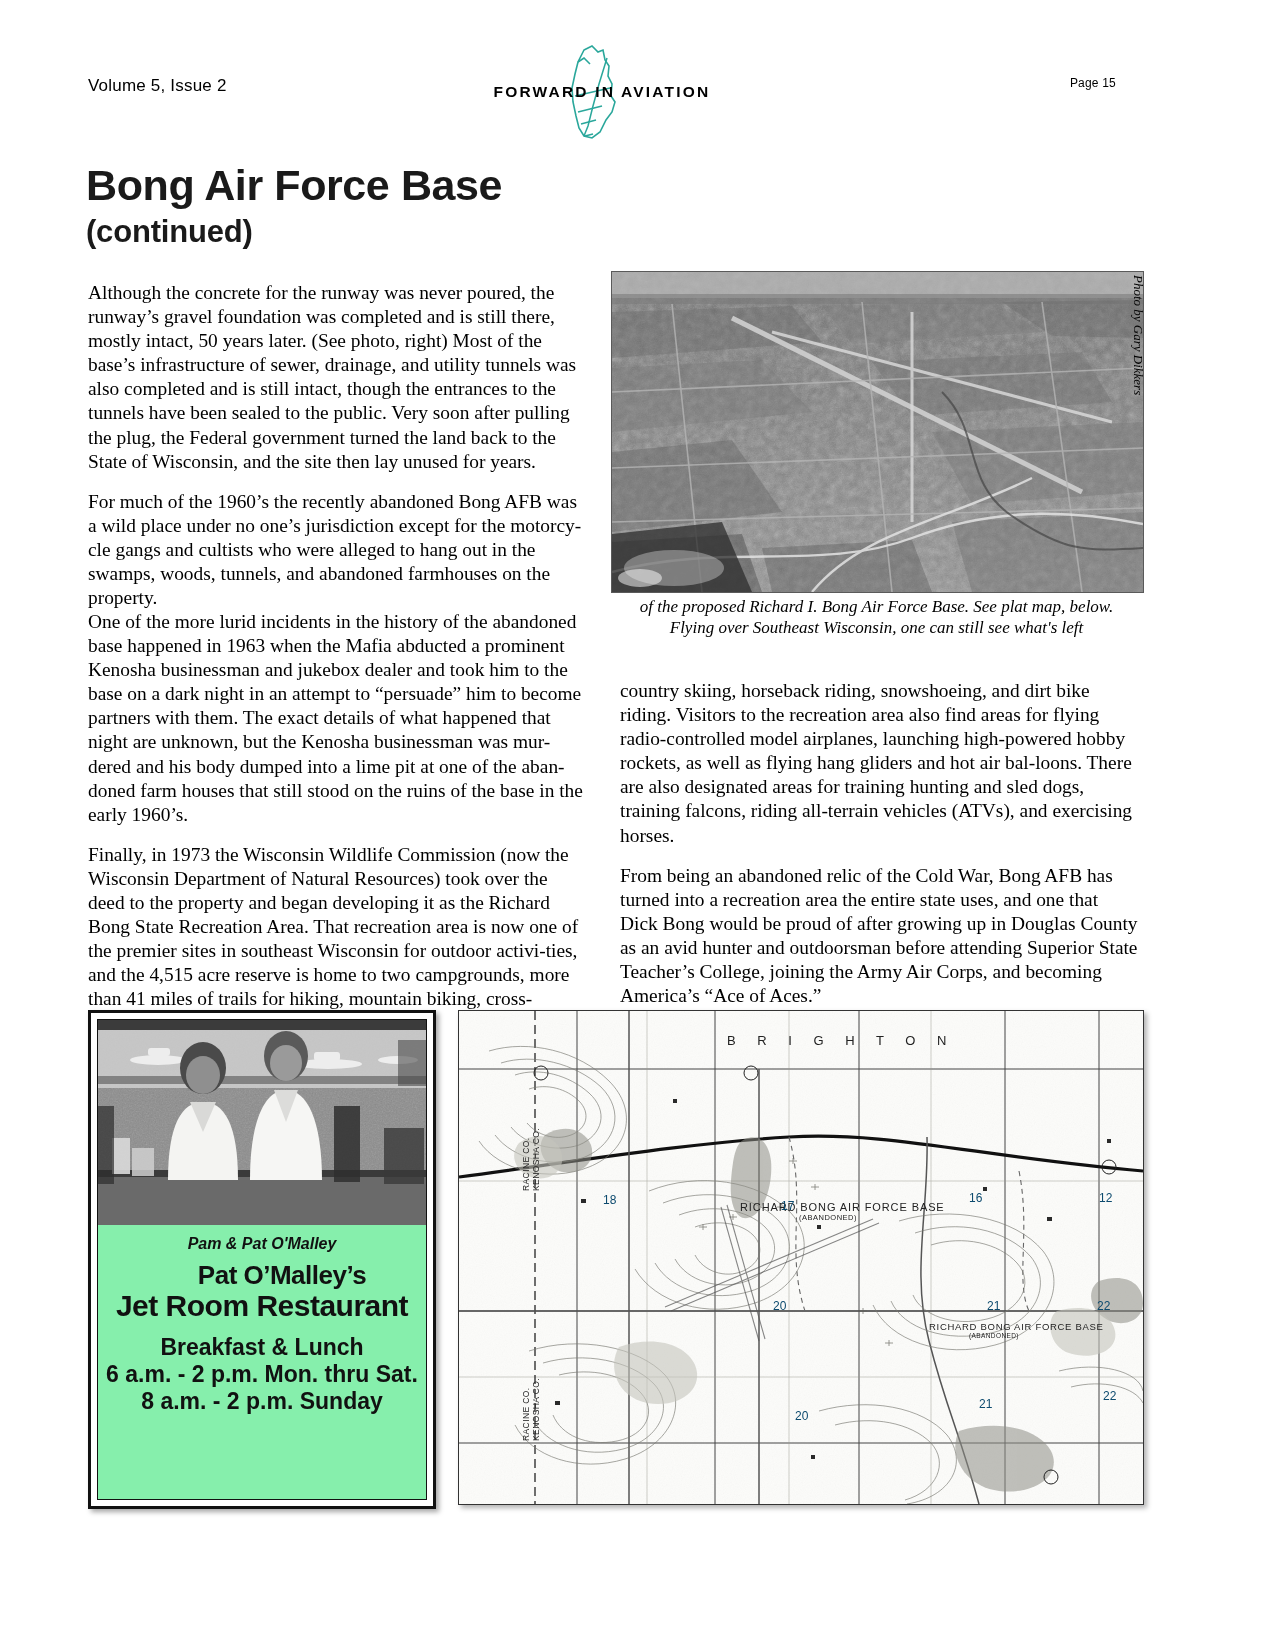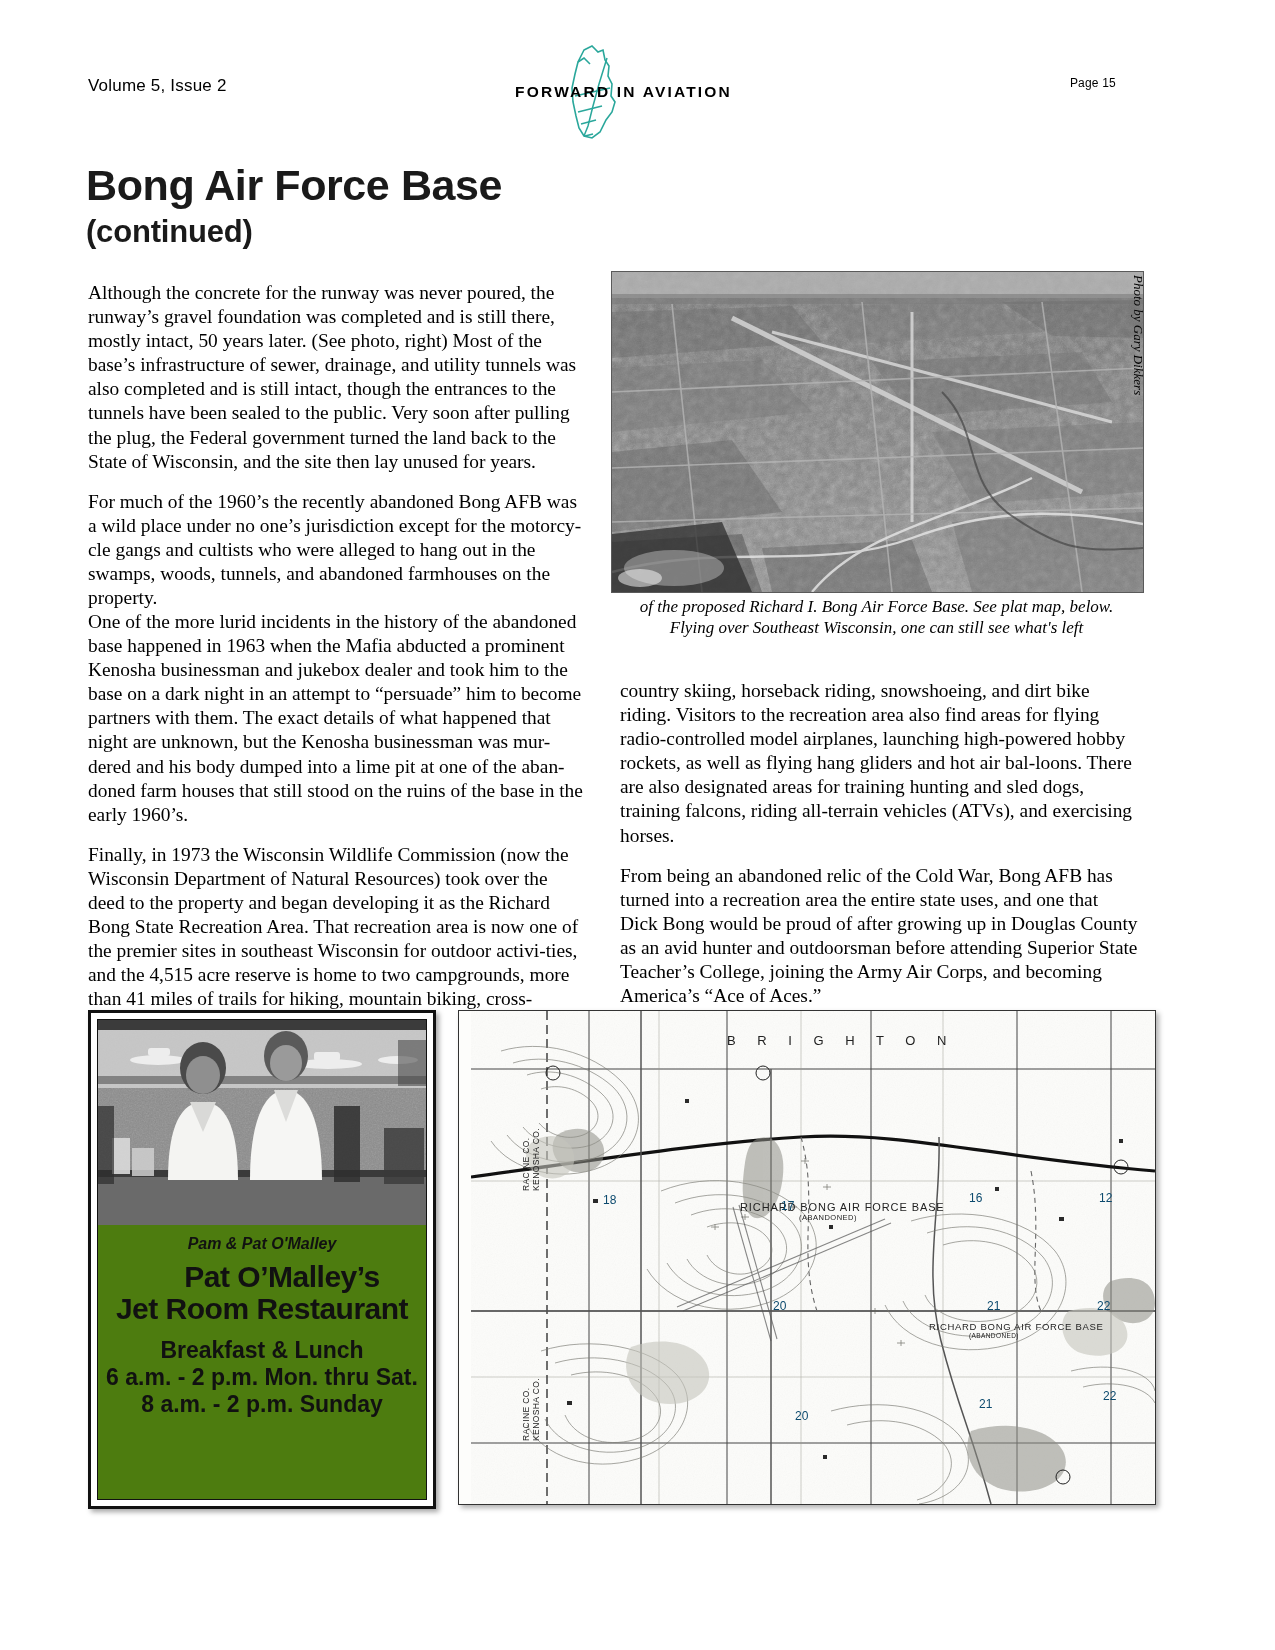--- a/index.html
+++ b/index.html
@@ -4,21 +4,21 @@
 <style>
   html,body{margin:0;padding:0;background:#ffffff;}
   body{width:1275px;height:1650px;position:relative;font-family:"Liberation Serif",serif;color:#000;}
   .page{position:absolute;left:0;top:0;width:1275px;height:1650px;overflow:hidden;}
 
   
   .hdr{position:absolute;left:0;top:72px;width:1204px;height:40px;}
   .hdr-left{position:absolute;left:88px;top:4px;font-family:"Liberation Sans",sans-serif;font-size:17px;letter-spacing:.2px;}
   .hdr-right{position:absolute;right:88px;top:4px;font-family:"Liberation Sans",sans-serif;font-size:12px;letter-spacing:.2px;}
   .logo-wrap{position:absolute;left:50%;top:-32px;transform:translateX(-50%);width:260px;height:110px;}
-  .logo-word{position:absolute;left:0;top:43px;width:260px;text-align:right;
+  .logo-word{position:absolute;left:0;top:43px;width:260px;text-align:center;
     font-family:"Liberation Sans",sans-serif;font-size:15.5px;font-weight:bold;letter-spacing:2.2px;}
   .logo-svg{position:absolute;left:0;top:0;width:260px;height:110px;}
 
   
   .title{position:absolute;left:86px;top:164px;font-family:"Liberation Sans",sans-serif;
     font-size:43px;font-weight:bold;letter-spacing:-.4px;line-height:1.0;color:#1a1a1a;}
   .subtitle{position:absolute;left:86px;top:216px;font-family:"Liberation Sans",sans-serif;
     font-size:31px;font-weight:bold;letter-spacing:-.2px;line-height:1.0;color:#1a1a1a;}
 
   
@@ -35,32 +35,32 @@
     font-size:13px;font-style:italic;font-family:"Liberation Serif",serif;
     transform:rotate(90deg);transform-origin:0 0;white-space:nowrap;}
   .caption{position:absolute;left:611px;top:596px;width:531px;text-align:center;
     font-size:17px;font-style:italic;line-height:21px;}
 
   
   .ad{position:absolute;left:88px;top:1010px;width:342px;height:493px;
     background:#ffffff;border:3px solid #111;box-shadow:3px 3px 5px rgba(0,0,0,.35);}
   .ad-inner{position:absolute;left:6px;top:6px;right:6px;bottom:6px;border:1px solid #111;overflow:hidden;}
   .ad-photo{position:absolute;left:0;top:0;width:100%;height:205px;background:#6e6e6e;overflow:hidden;}
-  .ad-body{position:absolute;left:0;top:205px;width:100%;bottom:0;background:#4d7c0f;text-align:center;
+  .ad-body{position:absolute;left:0;top:205px;width:100%;bottom:0;background:#86efac;text-align:center;
     font-family:"Liberation Sans",sans-serif;}
   .ad-names{margin-top:10px;font-size:16px;font-weight:bold;font-style:italic;color:#111;}
-  .ad-l1{margin-top:7px;font-size:30px;font-weight:bold;color:#111;letter-spacing:-.5px;padding-left:40px;}
+  .ad-l1{margin-top:7px;font-size:26px;font-weight:bold;color:#111;letter-spacing:-.5px;padding-left:40px;}
   .ad-l2{margin-top:-2px;font-size:30px;font-weight:bold;color:#111;letter-spacing:-.5px;}
   .ad-addr{margin-top:8px;font-size:20px;line-height:25px;color:#111;}
   .ad-meal{margin-top:11px;font-size:23px;font-weight:bold;color:#111;}
   .ad-hours{font-size:23px;font-weight:bold;color:#111;line-height:27px;}
 
   
   .map{position:absolute;left:458px;top:1010px;width:684px;height:493px;
-    background:#fdfdfb;border:1px solid #333;box-shadow:3px 3px 5px rgba(0,0,0,.3);overflow:hidden;padding-left:12px;}
+    background:#fdfdfb;border:1px solid #333;box-shadow:3px 3px 5px rgba(0,0,0,.3);overflow:hidden;}
   .map svg{display:block;}
   .map-lbl{position:absolute;font-family:"Liberation Sans",sans-serif;color:#222;pointer-events:none;}
   .lbl-brighton{left:268px;top:22px;font-size:13px;letter-spacing:9px;}
   .lbl-base1{left:281px;top:190px;font-size:11px;letter-spacing:.9px;}
   .lbl-base1b{left:340px;top:202px;font-size:7.5px;letter-spacing:.5px;}
   .lbl-base2{left:470px;top:310px;font-size:9.5px;letter-spacing:.7px;}
   .lbl-base2b{left:510px;top:321px;font-size:6.5px;letter-spacing:.4px;}
   .sec{position:absolute;font-family:"Liberation Sans",sans-serif;font-size:12px;color:#0c4a6e;}
   .cty{position:absolute;font-family:"Liberation Sans",sans-serif;font-size:8.5px;color:#222;
     white-space:nowrap;transform:rotate(-90deg);transform-origin:0 0;letter-spacing:.4px;}

